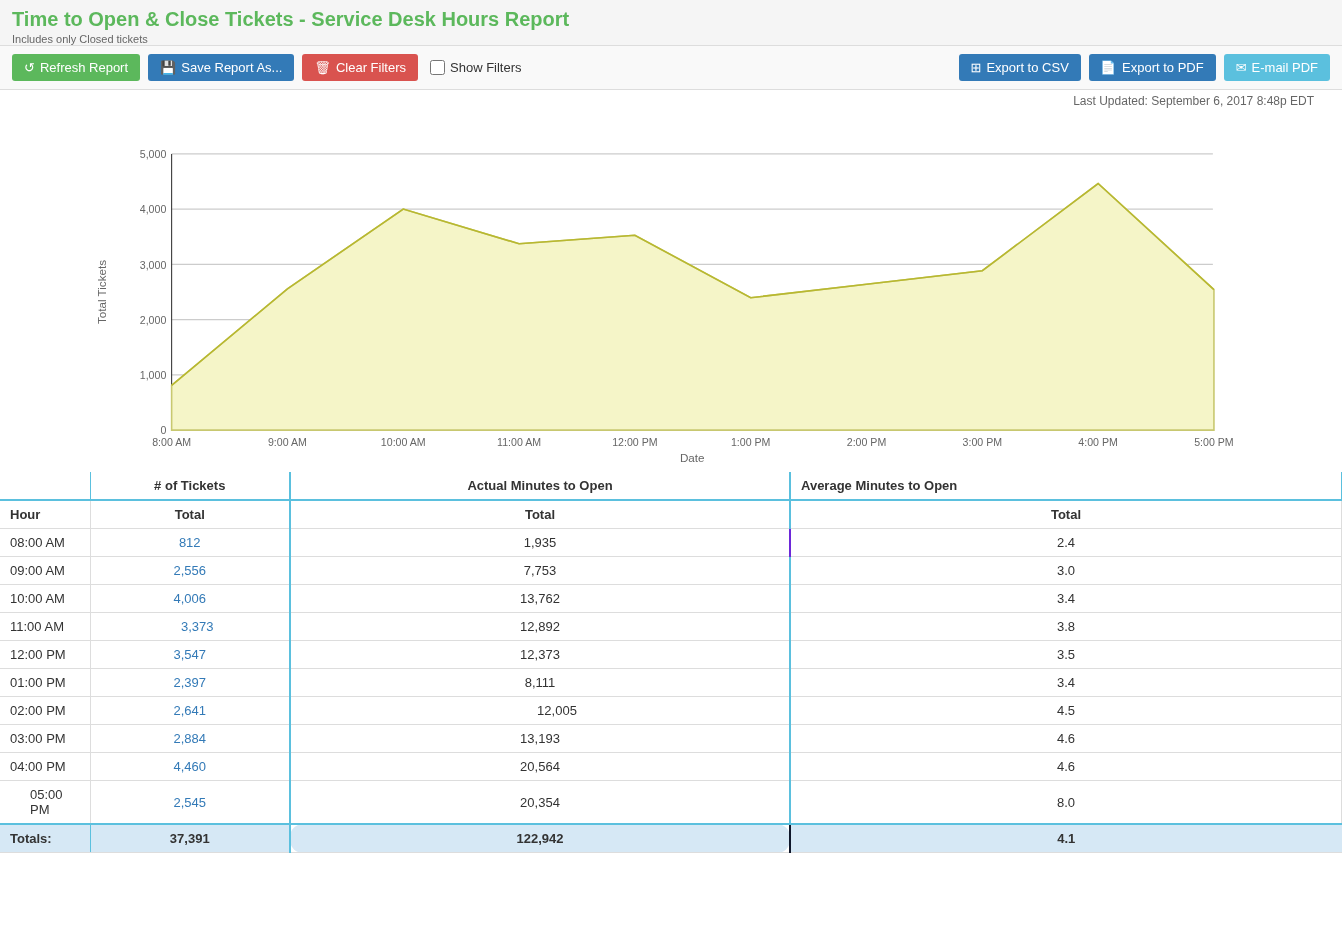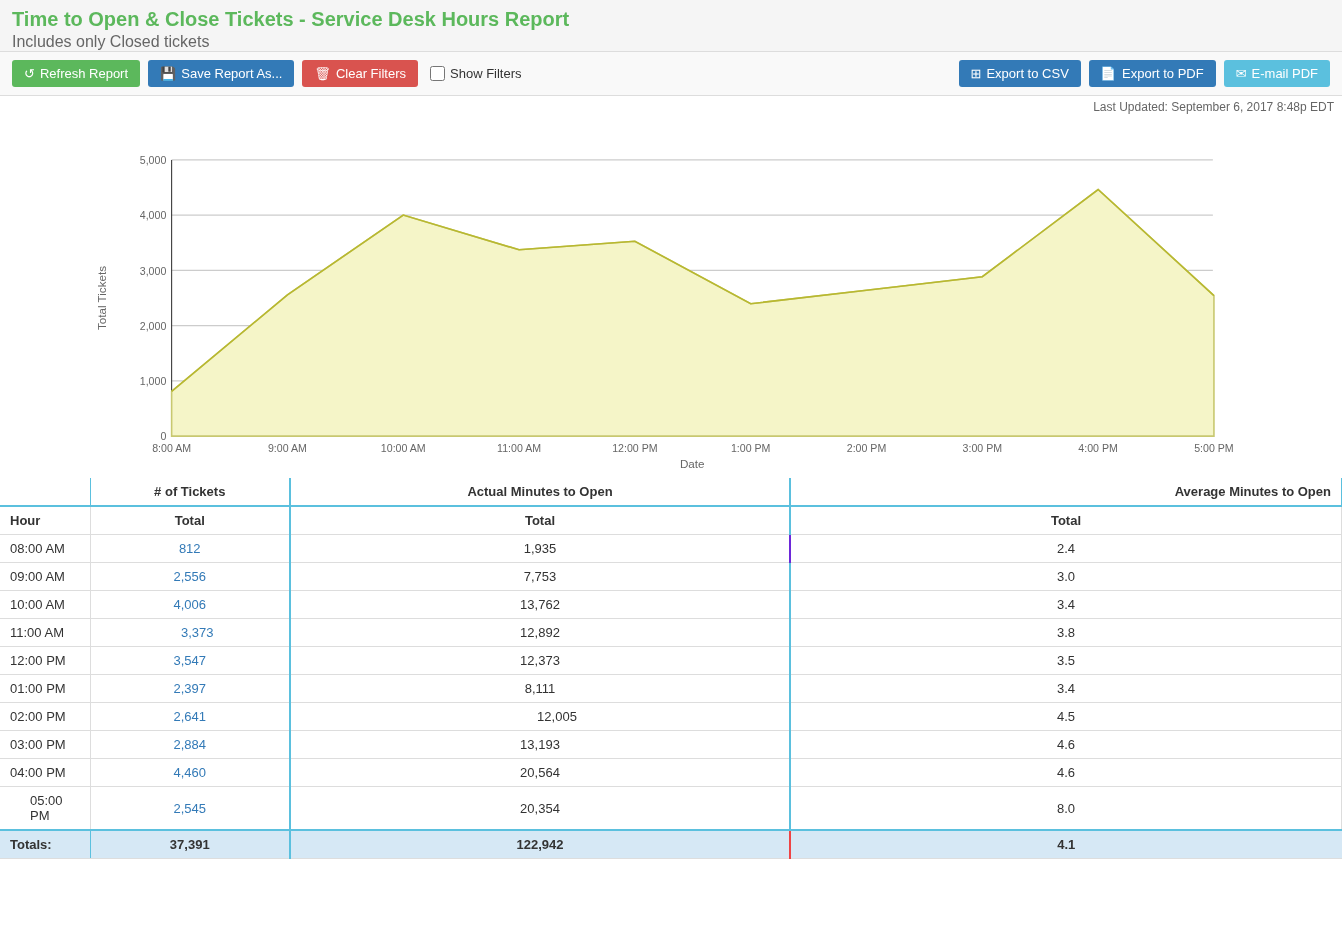--- a/index.html
+++ b/index.html
@@ -10,21 +10,21 @@
       border-bottom: 1px solid #ddd;
       padding: 8px 12px 0 12px;
     }
     .page-title {
       color: #5cb85c;
       font-size: 20px;
       font-weight: bold;
     }
     .page-subtitle {
       color: #666;
-      font-size: 16px;
+      font-size: 11px;
       margin-top: 2px;
     }
 
     .toolbar {
       background: #f9f9f9;
       border-bottom: 1px solid #ddd;
       padding: 8px 12px;
       display: flex;
       align-items: center;
       gap: 8px;
@@ -59,21 +59,21 @@
     .show-filters-label { color: #333; font-size: 13px; }
 
     .toolbar-right {
       margin-left: auto;
       display: flex;
       gap: 8px;
     }
 
     .last-updated {
       text-align: right;
-      padding: 4px 8px;
+      padding: 4px 28px;
       font-size: 12px;
       color: #666;
     }
 
     .chart-area {
       padding: 10px 20px 0 20px;
       position: relative;
     }
 
     .chart-container {
@@ -229,21 +229,21 @@
   </div>
 </div>
 
 <div class="data-table-wrap">
   <table class="data-table">
     <thead>
       <tr class="group-header">
         <th style="border-right:1px solid #5bc0de; text-align:left; width:90px;"></th>
         <th style="border-right:2px solid #5bc0de; text-align:center; width:200px;"># of Tickets</th>
         <th style="border-right:2px solid #5bc0de; text-align:center; width:500px;">Actual Minutes to Open</th>
-        <th style="text-align:right;">Average Minutes to Open</th>
+        <th style="text-align:left;">Average Minutes to Open</th>
       </tr>
       <tr class="col-header">
         <th class="hour-col" style="border-right:1px solid #ddd; width:90px;">Hour</th>
         <th style="border-right:2px solid #5bc0de; width:200px;">Total</th>
         <th style="border-right:2px solid #5bc0de; width:500px;">Total</th>
         <th>Total</th>
       </tr>
     </thead>
     <tbody id="table-body">
     <tr>
@@ -304,18 +304,18 @@
     <td class="hour-col" style="border-right:1px solid #ddd;padding-left:30px;">05:00 PM</td>
     <td class="link-val" style="border-right:2px solid #5bc0de;">2,545</td>
     <td style="border-right:2px solid #5bc0de;">20,354</td>
     <td>8.0</td>
   </tr>
       </tbody>
     <tfoot>
       <tr>
         <td class="hour-col" style="border-right:1px solid #5bc0de;">Totals:</td>
         <td style="border-right:2px solid #5bc0de;">37,391</td>
-        <td style="border-right:2px solid #ef4444;">122,942</td>
+        <td style="border-right:2px solid #0f172a;border-radius:13px;">122,942</td>
         <td>4.1</td>
       </tr>
     </tfoot>
   </table>
 </div>
 
 </body></html>

